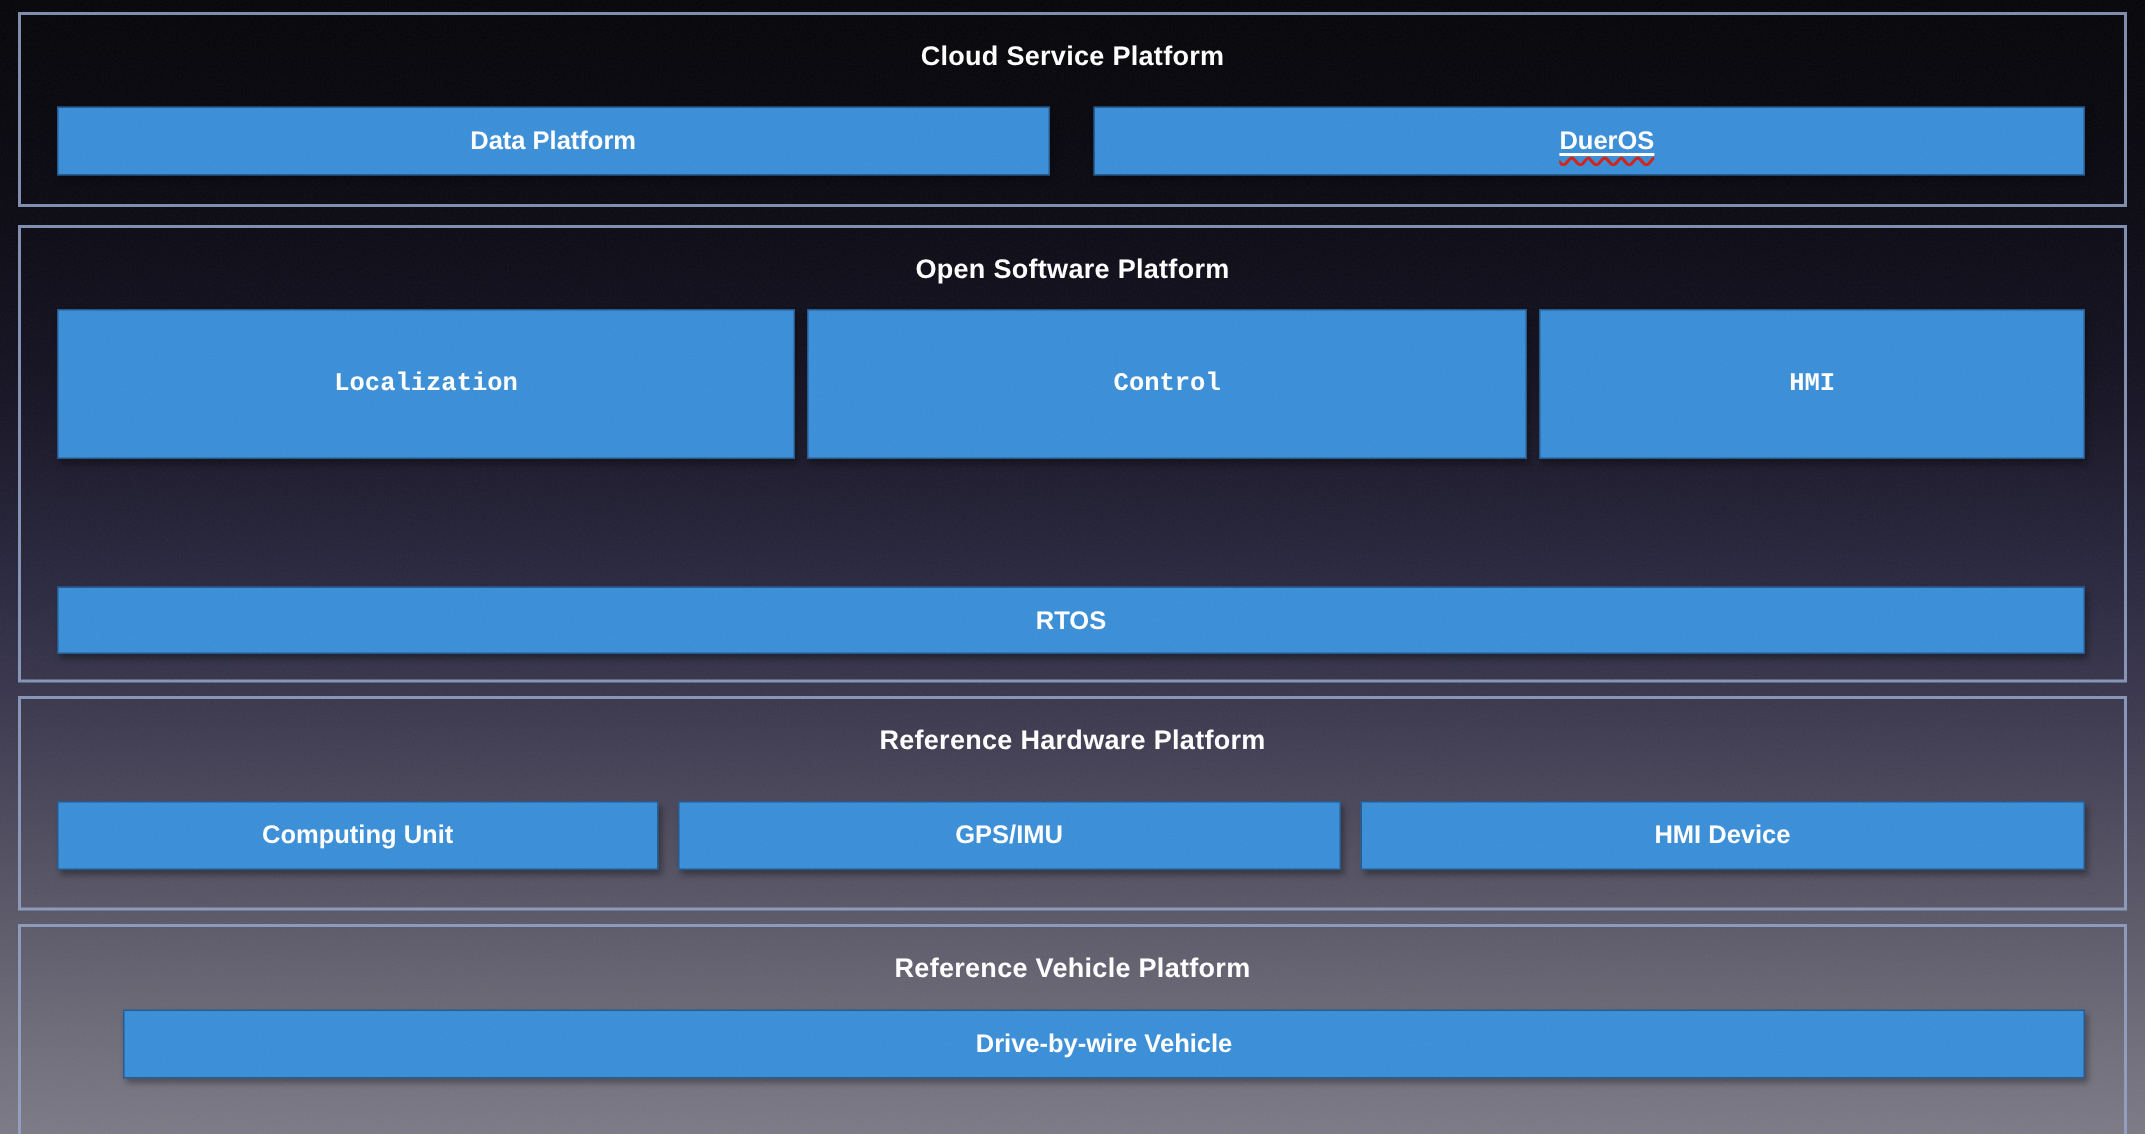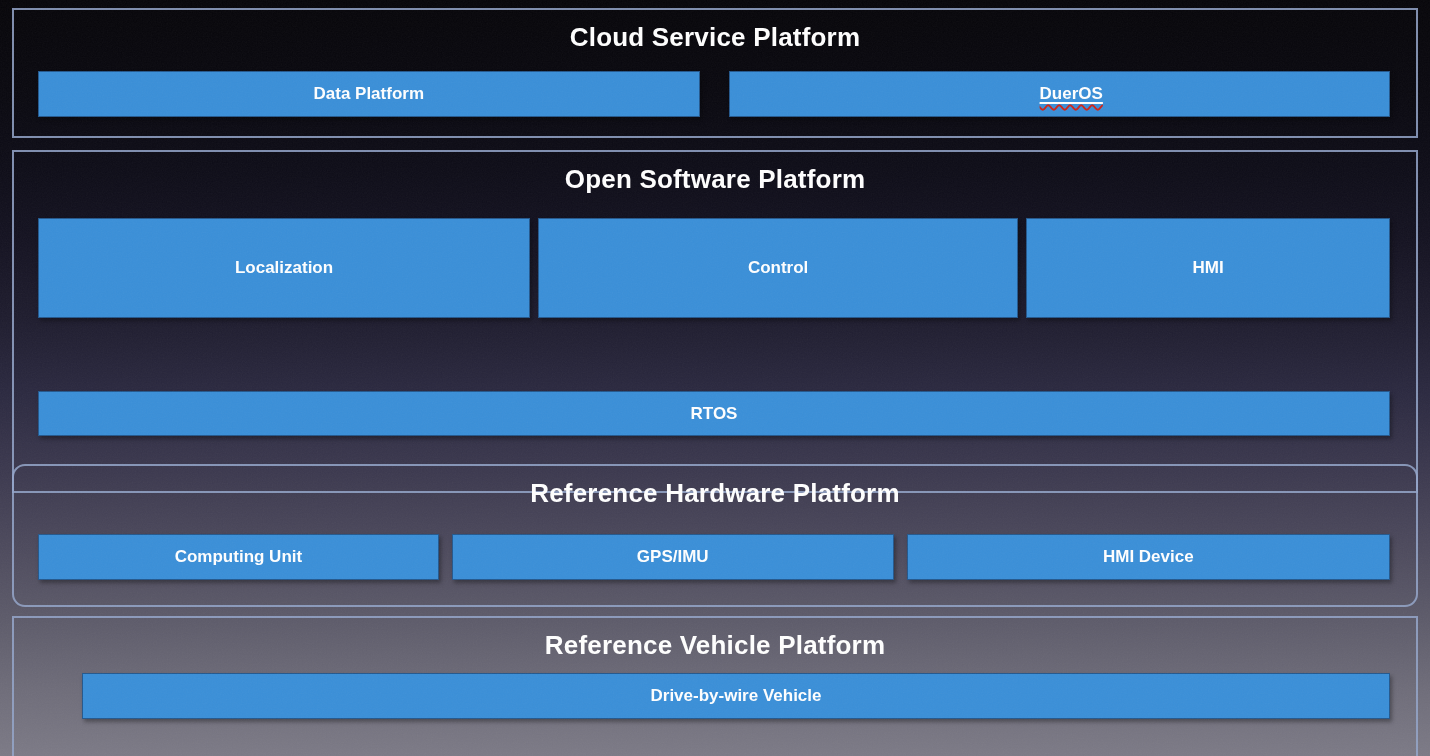--- a/index.html
+++ b/index.html
@@ -36,32 +36,32 @@
     pointer-events: none;
   }
   .layer {
     position: absolute;
     left: 12px;
     right: 12px;
     border: 2px solid rgba(148, 166, 202, 0.85);
     box-sizing: border-box;
   }
   #layer-cloud    { top: 8px;   height: 130px; }
-  #layer-software { top: 150px; height: 343px; }
-  #layer-hardware { top: 464px; height: 143px; border-radius: 13px; }
+  #layer-software { top: 150px; height: 305px; }
+  #layer-hardware { top: 464px; height: 143px; }
   #layer-vehicle  { top: 616px; height: 158px; }
 
   .layer h2 {
     position: absolute;
     top: 14px;
     left: 0;
     width: 100%;
     margin: 0;
     text-align: center;
-    font-size: 26px;
+    font-size: 18px;
     line-height: 27px;
     font-weight: bold;
     color: #ffffff;
     letter-spacing: 0.2px;
   }
   .row {
     position: absolute;
     left: 24px;
     right: 26px;
     display: flex;
@@ -76,21 +76,21 @@
     justify-content: center;
     color: #ffffff;
     font-size: 17px;
     font-weight: bold;
     text-align: center;
   }
   
   #row-cloud { top: 61px; height: 46px; gap: 29px; }
   #row-cloud .box { flex: 1; }
   
-  #row-modules { top: 66px; height: 100px; gap: 8px; }
+  #row-modules { top: 54px; height: 100px; gap: 8px; font-family: Liberation Mono, monospace; }
   #box-localization { flex: 493; }
   #box-control      { flex: 481; }
   #box-hmi          { flex: 364; }
   #bar-runtime { top: 181px; height: 46px; }
   #bar-rtos    { top: 239px; height: 45px; }
   #bar-runtime .box, #bar-rtos .box, #row-vehicle .box { flex: 1; }
   
   #row-hardware { top: 68px; height: 46px; gap: 13px; }
   #box-computing-unit { flex: 401; }
   #box-gps-imu        { flex: 442; }

